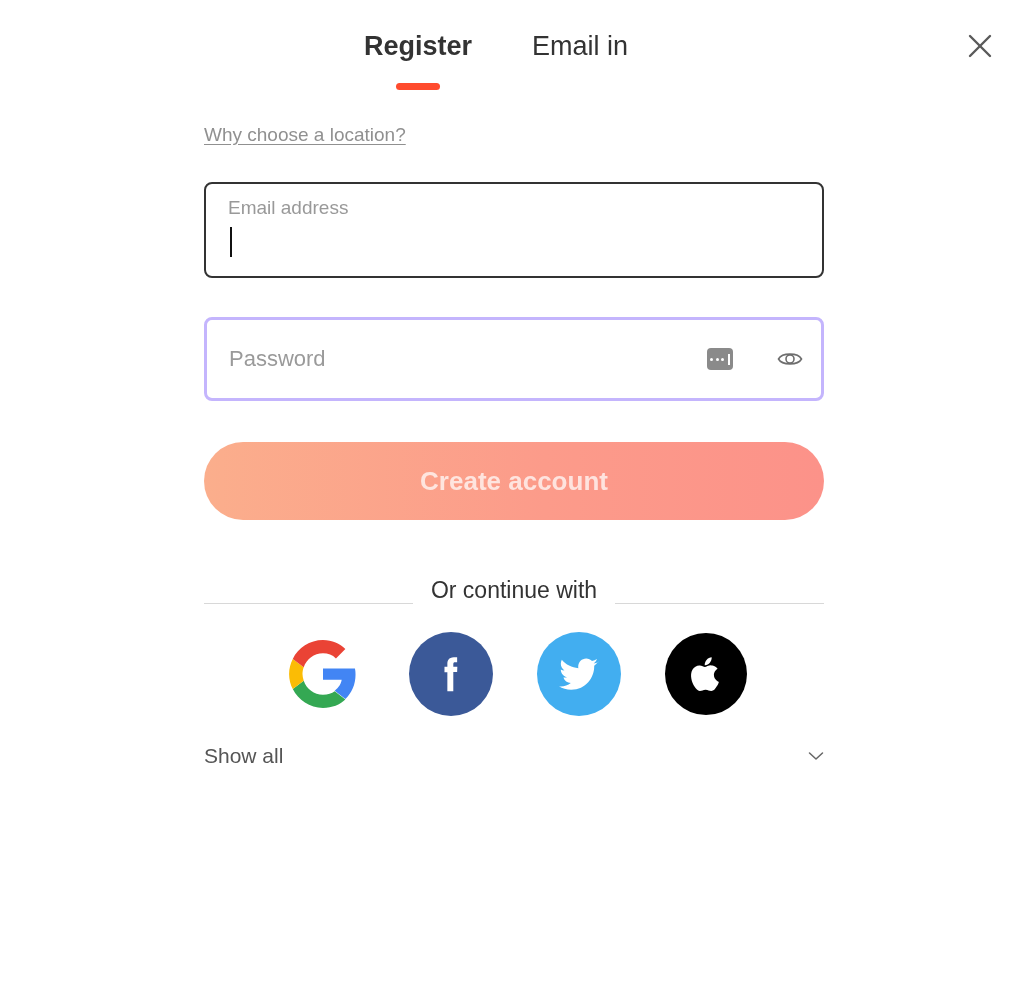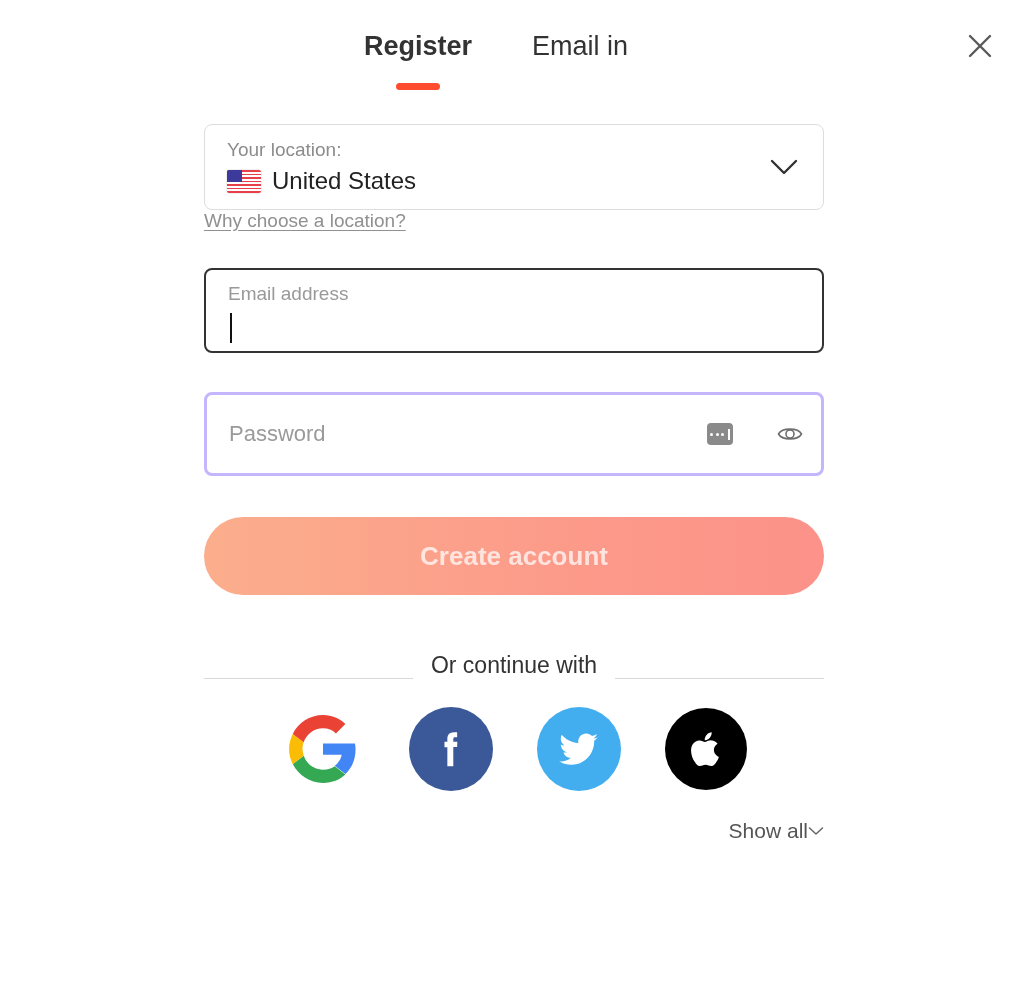--- a/index.html
+++ b/index.html
@@ -137,21 +137,21 @@
 
   
   .field {
     position: relative;
     width: 620px;
     border-radius: 8px;
     background: #fff;
   }
   .field.email {
     margin-top: 36px;
-    height: 85px;
+    height: 96px;
     border: 2px solid #333333;
     padding: 11px 20px 0 22px;
   }
   .field.password {
     margin-top: 39px;
     height: 84px;
     border: 3px solid #c4b5fd;
     display: flex;
     align-items: center;
     padding: 0 20px 0 22px;
@@ -265,22 +265,22 @@
   }
   .social-btn.google { background: transparent; }
   .social-btn.facebook { background: #3B5998; }
   .social-btn.twitter  { background: #42AEF0; }
   .social-btn.apple    { background: #000000; width: 82px; height: 82px; }
 
   .show-all {
     margin-top: 28px;
     display: flex;
     align-items: center;
-    justify-content: flex-end;
-    gap: 0;
+    justify-content: space-between;
+    gap: 25px;
     font-size: 21px;
     color: #555555;
     cursor: pointer;
   }
 
   .legal {
     margin-top: 26px;
     text-align: center;
     font-size: 20px;
     line-height: 29px;
@@ -308,30 +308,20 @@
 <div class="close-btn">
   <svg width="30" height="30" viewBox="0 0 30 30">
     <line x1="5" y1="5" x2="25" y2="25" stroke="#5A5A5A" stroke-width="2.4" stroke-linecap="round"></line>
     <line x1="25" y1="5" x2="5" y2="25" stroke="#5A5A5A" stroke-width="2.4" stroke-linecap="round"></line>
   </svg>
 </div>
 
 <div class="form">
 
   
-  <div class="location-box">
-    <div class="location-label">Your location:</div>
-    <div class="location-value">
-      <span class="flag"></span>
-      <span class="location-name">United States</span>
-    </div>
-    <svg class="chevron-lg" width="30" height="18" viewBox="0 0 30 18">
-      <polyline points="3,3 15,15 27,3" fill="none" stroke="#333333" stroke-width="2.4" stroke-linecap="round" stroke-linejoin="round"></polyline>
-    </svg>
-  </div>
 
   <span class="why-link">Why choose a location?</span>
 
   
   <div class="field email">
     <div class="field-label">Email address</div>
     <span class="caret"></span>
   </div>
 
   

